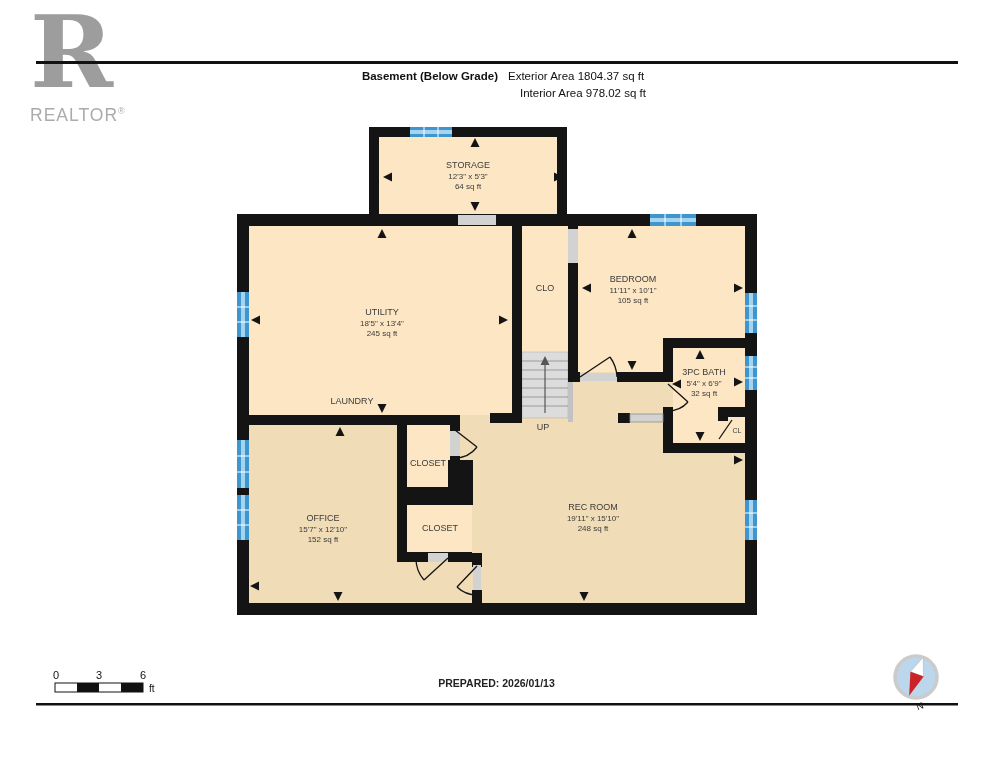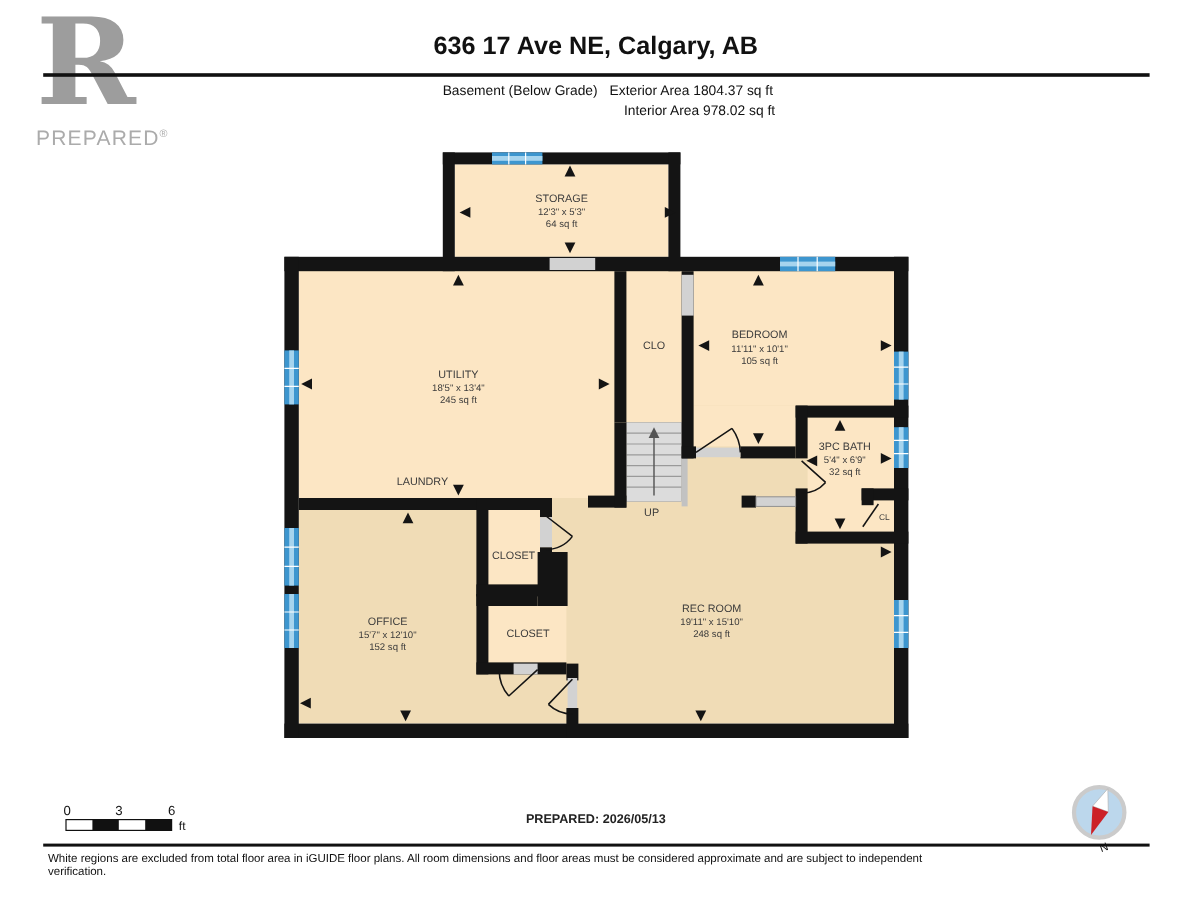--- a/index.html
+++ b/index.html
@@ -5,39 +5,38 @@
   html,body{margin:0;padding:0;background:#ffffff;}
   .page{position:relative;width:993px;height:768px;background:#fff;overflow:hidden;
         font-family:"Liberation Sans",sans-serif;}
   .abs{position:absolute;}
   .logo-r{left:30px;top:2px;font-family:"DejaVu Serif",serif;font-weight:700;
           font-size:100px;line-height:1;color:#9d9d9d;z-index:2;}
   .logo-brand{left:30px;top:105px;font-size:17.5px;letter-spacing:1px;color:#ababab;z-index:2;}
   .logo-brand sup{font-size:9px;}
   .topline{left:36px;top:61px;width:922px;height:3px;background:#111;z-index:3;}
   .title{left:0;right:0;top:27px;text-align:center;font-size:21px;font-weight:700;color:#111;}
-  .floor-label{left:290px;top:70px;width:208px;text-align:right;font-size:11.5px;font-weight:400;color:#111;}
+  .floor-label{left:290px;top:70px;width:208px;text-align:right;font-size:11.5px;font-weight:700;color:#111;}
   .ext-area{left:508px;top:70px;font-size:11.5px;color:#111;}
   .int-area{left:520px;top:87px;font-size:11.5px;color:#111;}
   .prepared{left:0;right:0;top:677px;text-align:center;font-size:10.5px;font-weight:700;color:#222;}
   .disclaimer{left:40px;top:710px;width:760px;font-size:9.6px;color:#111;}
   svg{position:absolute;left:0;top:0;}
   .room-name{font-size:9px;fill:#3b3b3b;}
   .room-dims{font-size:8px;fill:#3b3b3b;}
   .small-name{font-size:7px;fill:#3b3b3b;}
 </style>
 </head>
 <body>
 
 <div class="page">
 
   <div class="abs logo-r">R</div>
-  <div class="abs logo-brand"><span>PREPARED</span><sup>®</sup></div>
+  <div class="abs logo-brand"><span>REALTOR</span><sup>®</sup></div>
   <div class="abs topline"></div>
-  <div class="abs title">636 17 Ave NE, Calgary, AB</div>
   <div class="abs floor-label">Basement (Below Grade)</div>
   <div class="abs ext-area">Exterior Area 1804.37 sq ft</div>
   <div class="abs int-area">Interior Area 978.02 sq ft</div>
 
   <svg viewBox="0 0 993 768" width="993" height="768">
 
     <g>
       <rect x="379" y="137" width="178" height="77" fill="#FCE6C4"></rect>
       <rect x="249" y="226" width="496" height="377" fill="#F0DCB6"></rect>
       <rect x="249" y="226" width="263" height="189" fill="#FCE6C4"></rect>
@@ -226,15 +225,14 @@
     <g>
       <circle cx="916" cy="677" r="21" fill="#BCD7EC" stroke="#CBCBCB" stroke-width="3.5"></circle>
       <g transform="rotate(20 916 677)">
         <polygon points="916,656 909,674 923,674" fill="#ffffff" stroke="#b0b0b0" stroke-width="0.5"></polygon>
         <polygon points="916,697 909,674 923,674" fill="#CC2127"></polygon>
       </g>
       <text x="921" y="709" font-size="9.5" fill="#111" text-anchor="middle" transform="rotate(-20 921 709)">N</text>
     </g>
   </svg>
 
-  <div class="abs prepared">PREPARED: 2026/05/13</div>
-  <div class="abs disclaimer">White regions are excluded from total floor area in iGUIDE floor plans. All room dimensions and floor areas must be considered approximate and are subject to independent verification.</div>
+  <div class="abs prepared">PREPARED: 2026/01/13</div>
 </div>
 
 </body></html>

